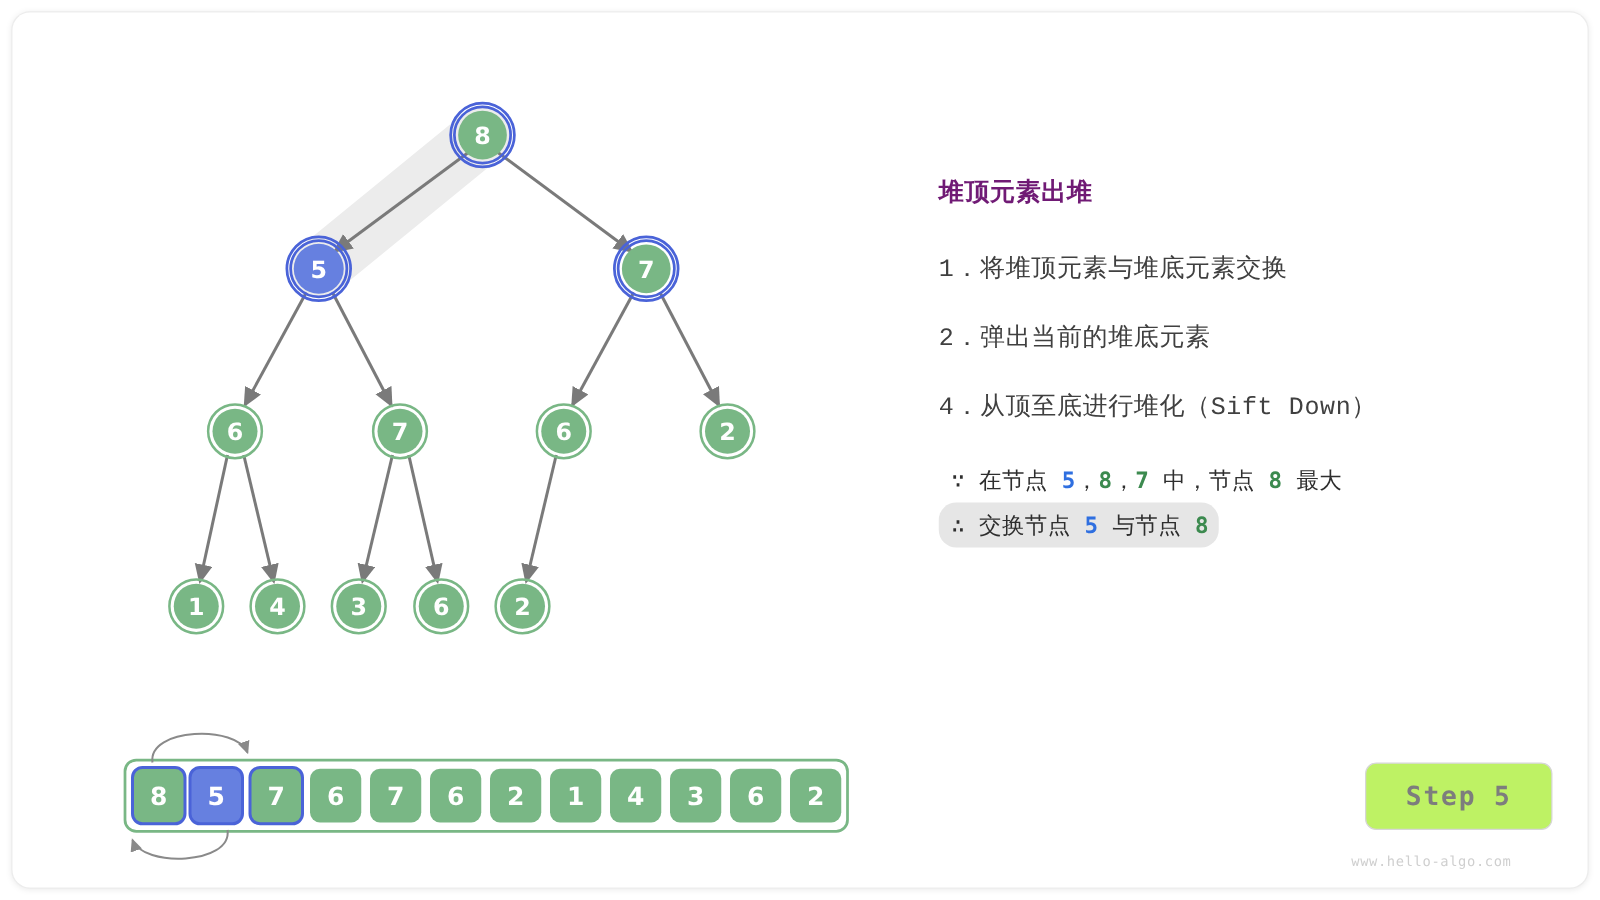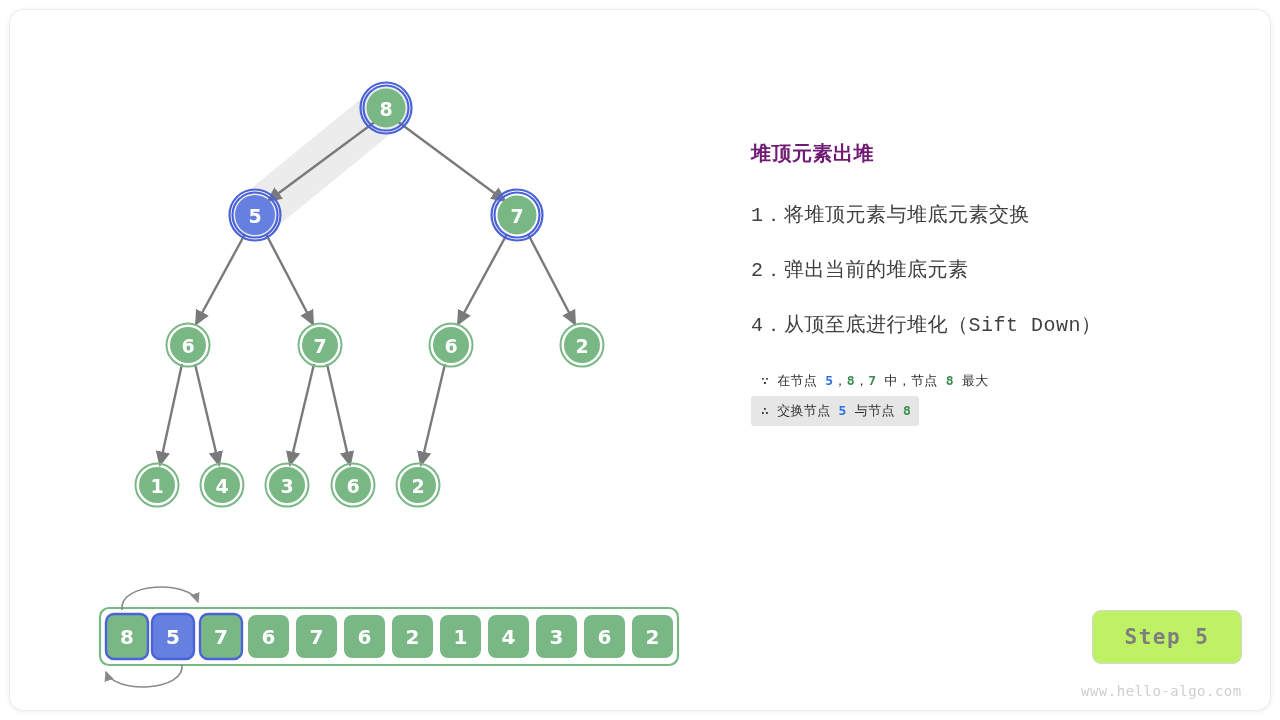--- a/index.html
+++ b/index.html
@@ -66,30 +66,30 @@
     color: #404040;
     margin-bottom: 28px;
     white-space: pre;
     letter-spacing: 0.5px;
   }
   .reason-block {
     margin-top: 12px;
   }
   .reason-line {
     font-family: "DejaVu Sans Mono", "Liberation Mono", monospace;
-    font-size: 13px;
+    font-size: 18px;
     color: #2e2e2e;
     white-space: pre;
     padding: 6px 8px 6px 10px;
     display: inline-block;
     letter-spacing: 0.3px;
   }
   .reason-line.highlighted {
     background: #e6e6e6;
-    border-radius: 3px;
+    border-radius: 14px;
   }
   .num-blue { color: #2f6fe0; font-weight: bold; }
   .num-green { color: #3c8a4f; font-weight: bold; }
 
   
   #step-badge {
     position: absolute;
     left: 1082px;
     top: 600px;
     width: 148px;
@@ -104,21 +104,21 @@
     font-size: 21px;
     font-weight: bold;
     color: #7d7d7d;
     letter-spacing: 1.5px;
   }
   #watermark {
     position: absolute;
     left: 1071px;
     top: 673px;
     font-family: "DejaVu Sans Mono", "Liberation Mono", monospace;
-    font-size: 14px;
+    font-size: 11px;
     color: #cfcfcf;
     letter-spacing: 0.5px;
   }
 </style>
 </head>
 <body>
 
 <div id="card">
 
   <svg id="tree-svg" width="1260" height="700">

